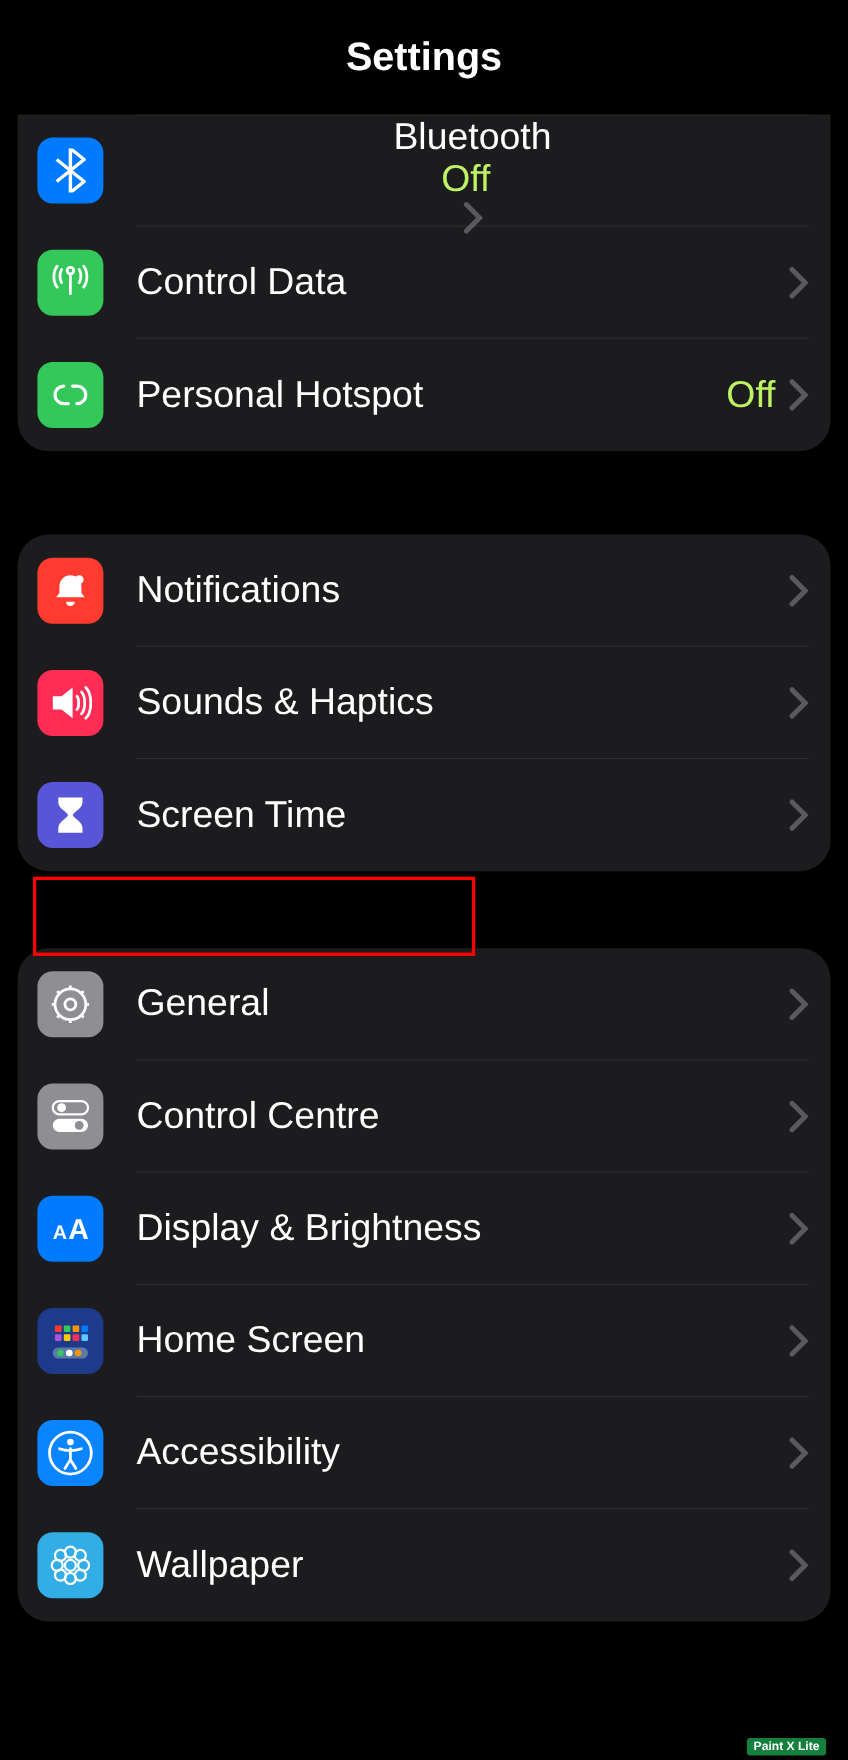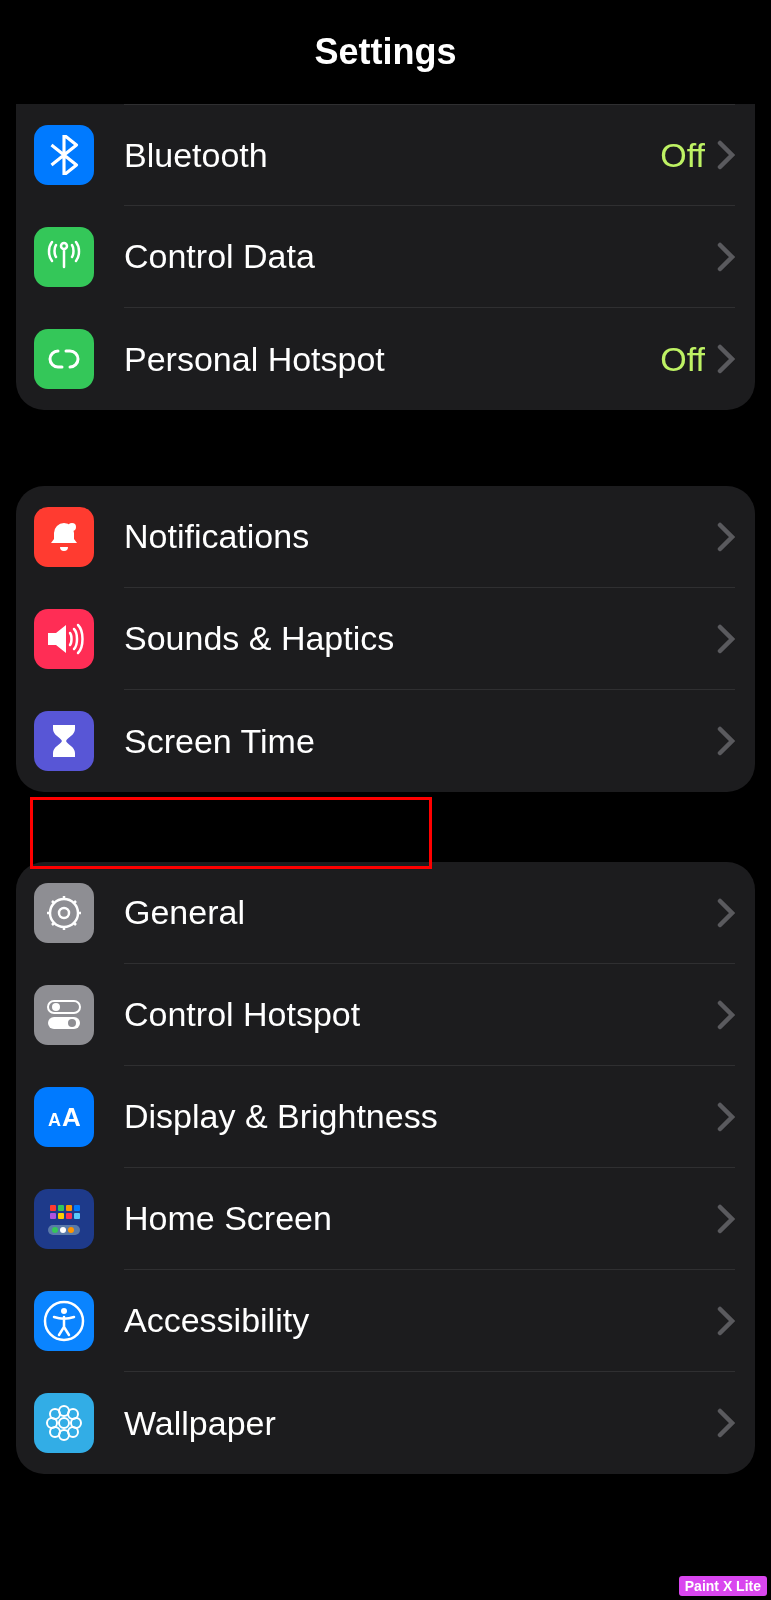--- a/index.html
+++ b/index.html
@@ -54,20 +54,21 @@
       flex: 1;
       height: 100%;
       margin-left: 30px;
       border-bottom: 1px solid #2f2f31;
     }
     .row:last-child .row-content {
       border-bottom: none;
     }
     .group:first-child .row:first-child .row-content {
       border-top: 1px solid #2f2f31;
+      flex-direction: column;
     }
     .icon-box {
       width: 60px;
       height: 60px;
       border-radius: 14px;
       display: flex;
       align-items: center;
       justify-content: center;
       flex-shrink: 0;
     }
@@ -91,24 +92,24 @@
       left: 30px;
       right: 339px;
       top: 797px;
       height: 72px;
       pointer-events: none;
       z-index: 10;
     }
     .watermark {
       position: absolute;
       bottom: 4px;
-      right: 4px;
-      background: #d946ef;
+      right: 20px;
+      background: #15803d;
       color: #ffffff;
-      font-size: 14px;
+      font-size: 11px;
       padding: 2px 6px;
       border-radius: 3px;
       font-weight: bold;
     }
     
     .icon-blue { background: #007aff; }
     .icon-green { background: #34c759; }
     .icon-red { background: #ff3b30; }
     .icon-pink { background: #ff2d55; }
     .icon-indigo { background: #5856d6; }
@@ -234,21 +235,21 @@
     <div class="row">
       <div class="icon-box icon-gray">
         <svg width="40" height="36" viewBox="0 0 40 36" fill="none">
             <rect x="4" y="4" width="32" height="12" rx="6" stroke="#fff" stroke-width="2"></rect>
             <circle cx="12" cy="10" r="4" fill="#fff"></circle>
             <rect x="4" y="20" width="32" height="12" rx="6" fill="#fff"></rect>
             <circle cx="28" cy="26" r="4" fill="#8e8e93"></circle>
           </svg>
       </div>
       <div class="row-content">
-        <div class="row-label">Control Hotspot</div>
+        <div class="row-label">Control Centre</div>
         <svg class="chevron" width="18" height="30" viewBox="0 0 12 20">
             <path d="M2 2l8 8-8 8" stroke="currentColor" stroke-width="3" fill="none" stroke-linecap="round"></path>
           </svg>
       </div>
     </div>
     <div class="row">
       <div class="icon-box icon-blue">
         <svg width="40" height="30" viewBox="0 0 40 30" fill="#fff">
             <text x="4" y="24" font-size="18" font-weight="bold" font-family="sans-serif">A</text>
             <text x="18" y="24" font-size="26" font-weight="bold" font-family="sans-serif">A</text>

